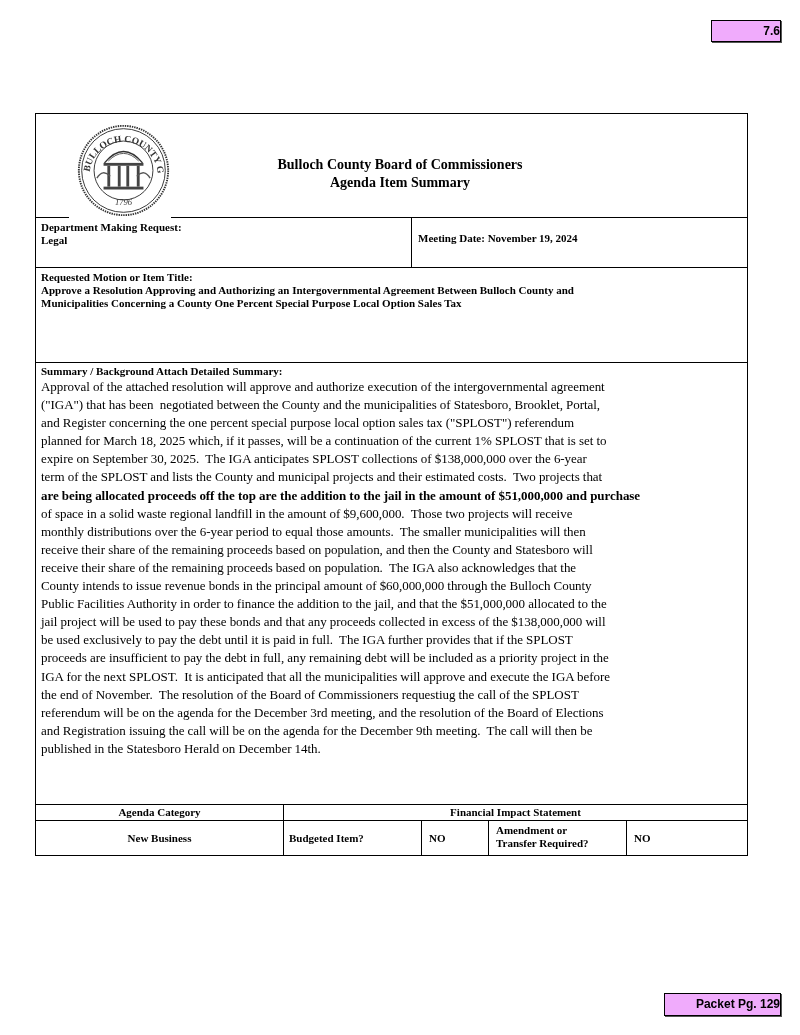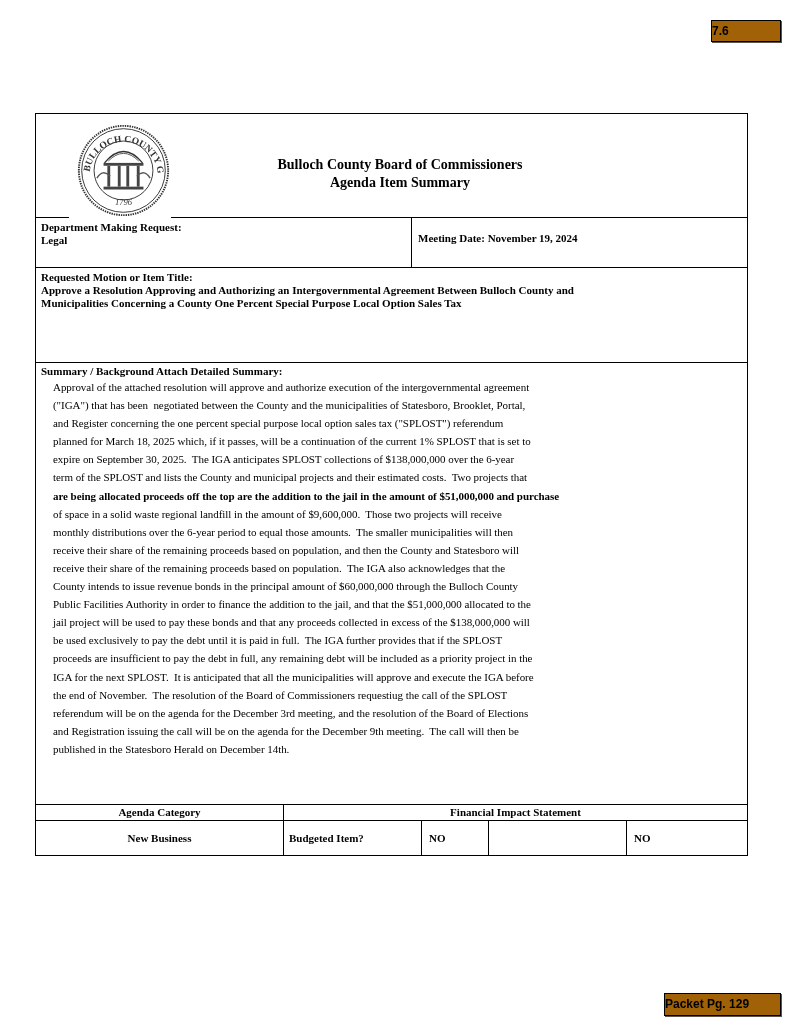--- a/index.html
+++ b/index.html
@@ -1,35 +1,35 @@
 <!DOCTYPE html>
 <html><head>
 <meta charset="utf-8">
 <style>
   html, body { margin: 0; padding: 0; background: #ffffff; }
   body { width: 800px; height: 1035px; position: relative; overflow: hidden;
          font-family: "Liberation Serif", "DejaVu Serif", serif; color: #000; }
-  .tag-box { position: absolute; border: 1px solid #000; background: #a16207;
+  .tag-box { position: absolute; border: 1px solid #000; background: #f0abfc;
              font-family: "Liberation Sans", "DejaVu Sans", sans-serif; font-weight: bold;
-             text-align: left; box-shadow: 1px 1px 0 #555; }
+             text-align: right; box-shadow: 1px 1px 0 #555; }
   #item-number { left: 711px; top: 20px; width: 68px; height: 20px; line-height: 20px; font-size: 12px; }
   #packet-page { left: 664px; top: 993px; width: 115px; height: 21px; line-height: 21px; font-size: 12px; }
 
   .form { position: absolute; left: 35px; top: 113px; width: 713px; height: 742px;
           border: 1px solid #000; border-bottom: none; box-sizing: border-box; }
   .header { position: absolute; left: 0; top: 0; width: 711px; height: 104px; }
   .seal { position: absolute; left: 40px; top: 9px; width: 95px; height: 95px; }
   .header-title { position: absolute; left: 164px; top: 42px; width: 400px; text-align: center;
                   font-weight: bold; font-size: 14px; line-height: 18px; }
   .hline { position: absolute; height: 1px; background: #000; }
   .vline { position: absolute; width: 1px; background: #000; }
 
   .label { font-weight: bold; font-size: 11px; line-height: 13px; }
   .cell { position: absolute; }
-  .summary-text { font-size: 11px; line-height: 18.1px; letter-spacing: -0.05px; margin-left: 12px; }
+  .summary-text { font-size: 13px; line-height: 18.1px; letter-spacing: -0.05px; }
 
   .table-text { font-weight: bold; font-size: 11px; line-height: 13px; }
 </style>
 </head>
 <body>
 
 <div id="item-number" class="tag-box">7.6</div>
 
 <div class="form">
 
@@ -114,18 +114,22 @@
   <div class="cell table-text" style="left:0; top:692px; width:247px; text-align:center;">Agenda Category</div>
   <div class="vline" style="left:247px; top:690px; height:52px;"></div>
   <div class="cell table-text" style="left:248px; top:692px; width:463px; text-align:center;">Financial Impact Statement</div>
   <div class="hline" style="left:0; top:706px; width:711px;"></div>
 
   <div class="cell table-text" style="left:0; top:718px; width:247px; text-align:center;">New Business</div>
   <div class="cell table-text" style="left:253px; top:718px; width:130px;">Budgeted Item?</div>
   <div class="vline" style="left:385px; top:706px; height:36px;"></div>
   <div class="cell table-text" style="left:393px; top:718px; width:50px;">NO</div>
   <div class="vline" style="left:452px; top:706px; height:36px;"></div>
+  <div class="cell table-text" style="left:460px; top:710px; width:130px;">
+    <div>Amendment or</div>
+    <div>Transfer Required?</div>
+  </div>
   <div class="vline" style="left:590px; top:706px; height:36px;"></div>
   <div class="cell table-text" style="left:598px; top:718px; width:60px;">NO</div>
   <div class="hline" style="left:-1px; top:741px; width:713px;"></div>
 </div>
 
 <div id="packet-page" class="tag-box">Packet Pg. 129</div>
 
 </body></html>

